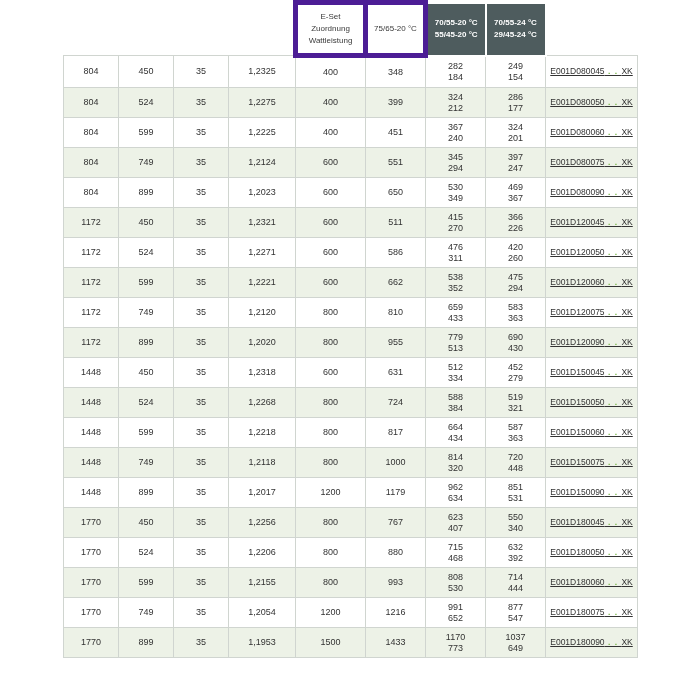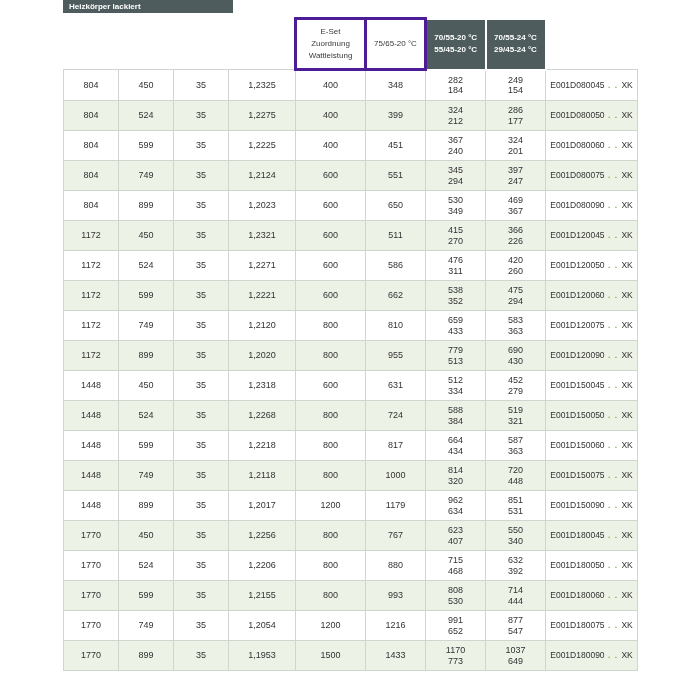--- a/index.html
+++ b/index.html
@@ -14,40 +14,39 @@
     width:164px;padding:2px 0 2px 6px;line-height:9px;margin-bottom:4px;
   }
   table{border-collapse:collapse;width:574px;table-layout:fixed;font-size:9px;}
   th,td{padding:0;text-align:center;vertical-align:middle;}
   th.dark{
     background:#4e5c5e;color:#ffffff;font-weight:bold;font-size:8.5px;
     border:2px solid #ffffff;height:27px;line-height:10px;
   }
   th.sub-white{
     background:#ffffff;color:#3a3a3a;font-weight:normal;font-size:8px;
-    border:3px solid #4c1d95;height:48px;line-height:12px;
+    border:5px solid #4c1d95;height:48px;line-height:12px;
   }
   th.sub-dark{
     background:#4e5c5e;color:#ffffff;font-weight:bold;font-size:8px;
     border:2px solid #ffffff;height:48px;line-height:12px;
   }
   th.spacer{background:#ffffff;border:none;}
   tbody td{
     border:1px solid #d0d5d0;height:29px;background:#ffffff;line-height:10.5px;
   }
   tbody tr.alt td{background:#edf2e7;}
   td.bold{font-weight:normal;}
-  td.artikel{font-size:8.5px;}
+  td.artikel{font-size:8.5px;text-decoration:underline;}
   .dots{color:#74b342;font-weight:bold;letter-spacing:1px;}
 </style>
 </head>
 <body>
 
 <div class="page">
-  <div class="title-bar">Heizkörper lackiert</div>
 
   <table>
     <colgroup>
       <col style="width:55px">
         <col style="width:55px">
         <col style="width:55px">
       <col style="width:67px">
         <col style="width:70px">
         <col style="width:60px">
       <col style="width:60px">

